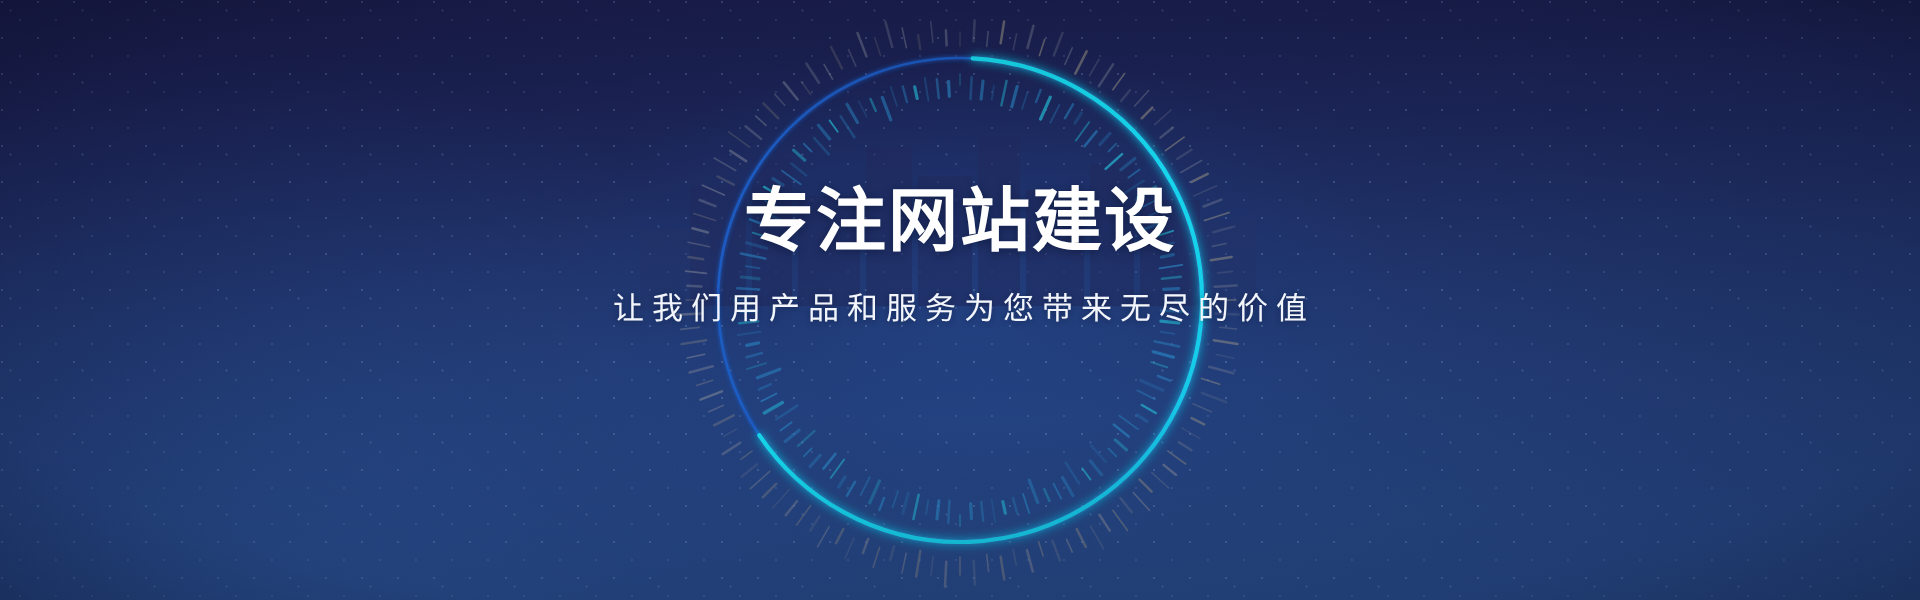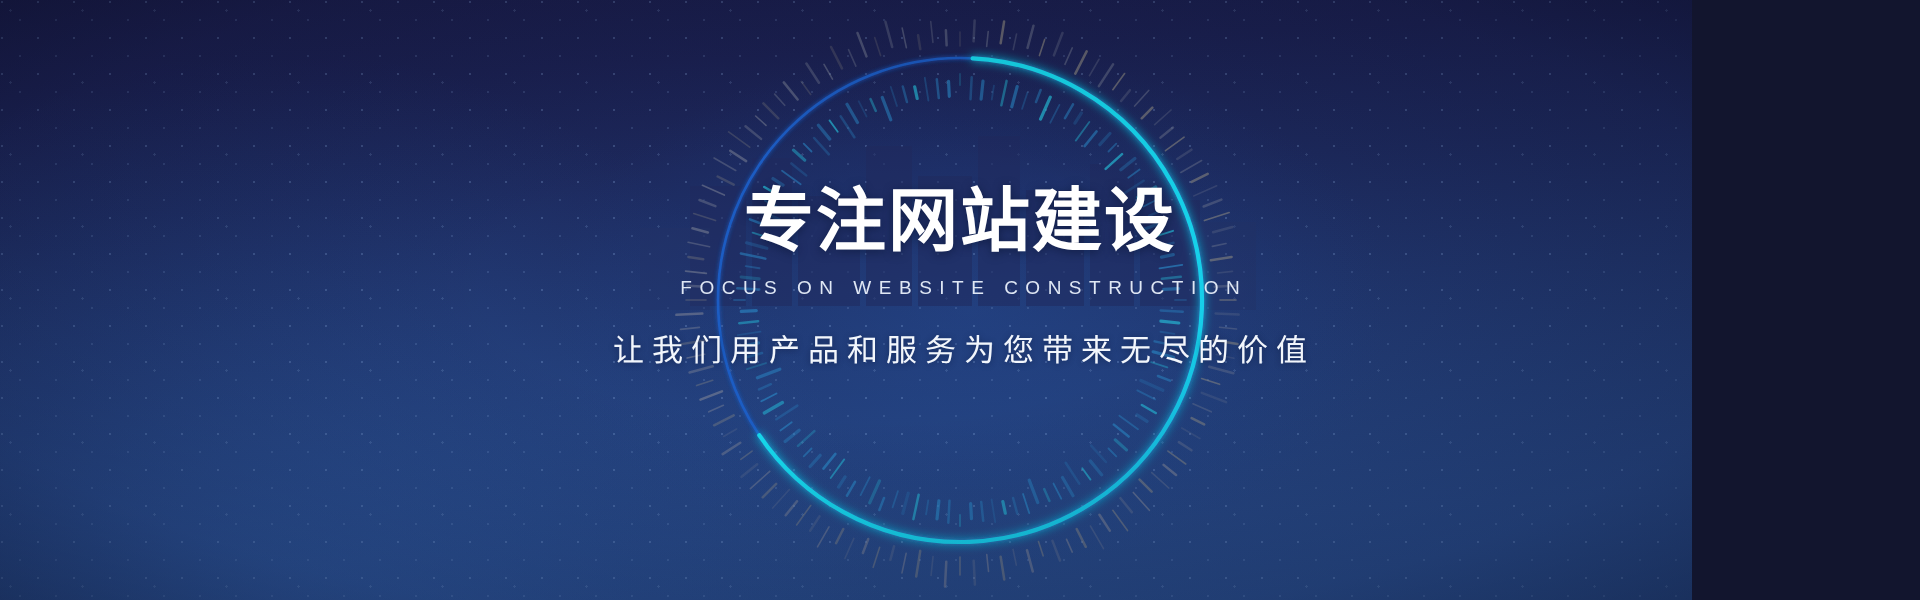--- a/index.html
+++ b/index.html
@@ -7,21 +7,21 @@
     margin: 0;
     padding: 0;
     background: #12152e;
   }
   body {
     font-family: "Liberation Sans", "DejaVu Sans", sans-serif;
   }
 
   .banner {
     position: relative;
-    width: 1692px;
+    width: 1920px;
     height: 600px;
     overflow: hidden;
     background: linear-gradient(177deg,
         #1a1d4b 0%,
         #1b2152 14%,
         #1d2a5e 32%,
         #20356c 50%,
         #233f79 68%,
         #264784 84%,
         #284d8c 100%);
@@ -431,17 +431,16 @@
       <circle cx="960" cy="300" r="242" fill="none" stroke="#1c5fc8" stroke-width="2.6" opacity="0.95" filter="url(#softBlue)"></circle>
 
       <path id="cyan-arc" fill="none" stroke="url(#cyanGrad)" stroke-width="4.2" stroke-linecap="round" filter="url(#cyanGlow)" d="M 972.67 58.33 A 242 242 0 1 1 759.37 435.32"></path>
     </svg>
   </div>
 
   <div class="vignette"></div>
 
   <div class="text-block">
     <h1 class="headline">专注网站建设</h1>
-    <p class="subhead">FOCUS ON WEBSITE CONSTRUCTION</p>
     <p class="tagline">让我们用产品和服务为您带来无尽的价值</p>
   </div>
 
 </div>
 
 </body></html>

